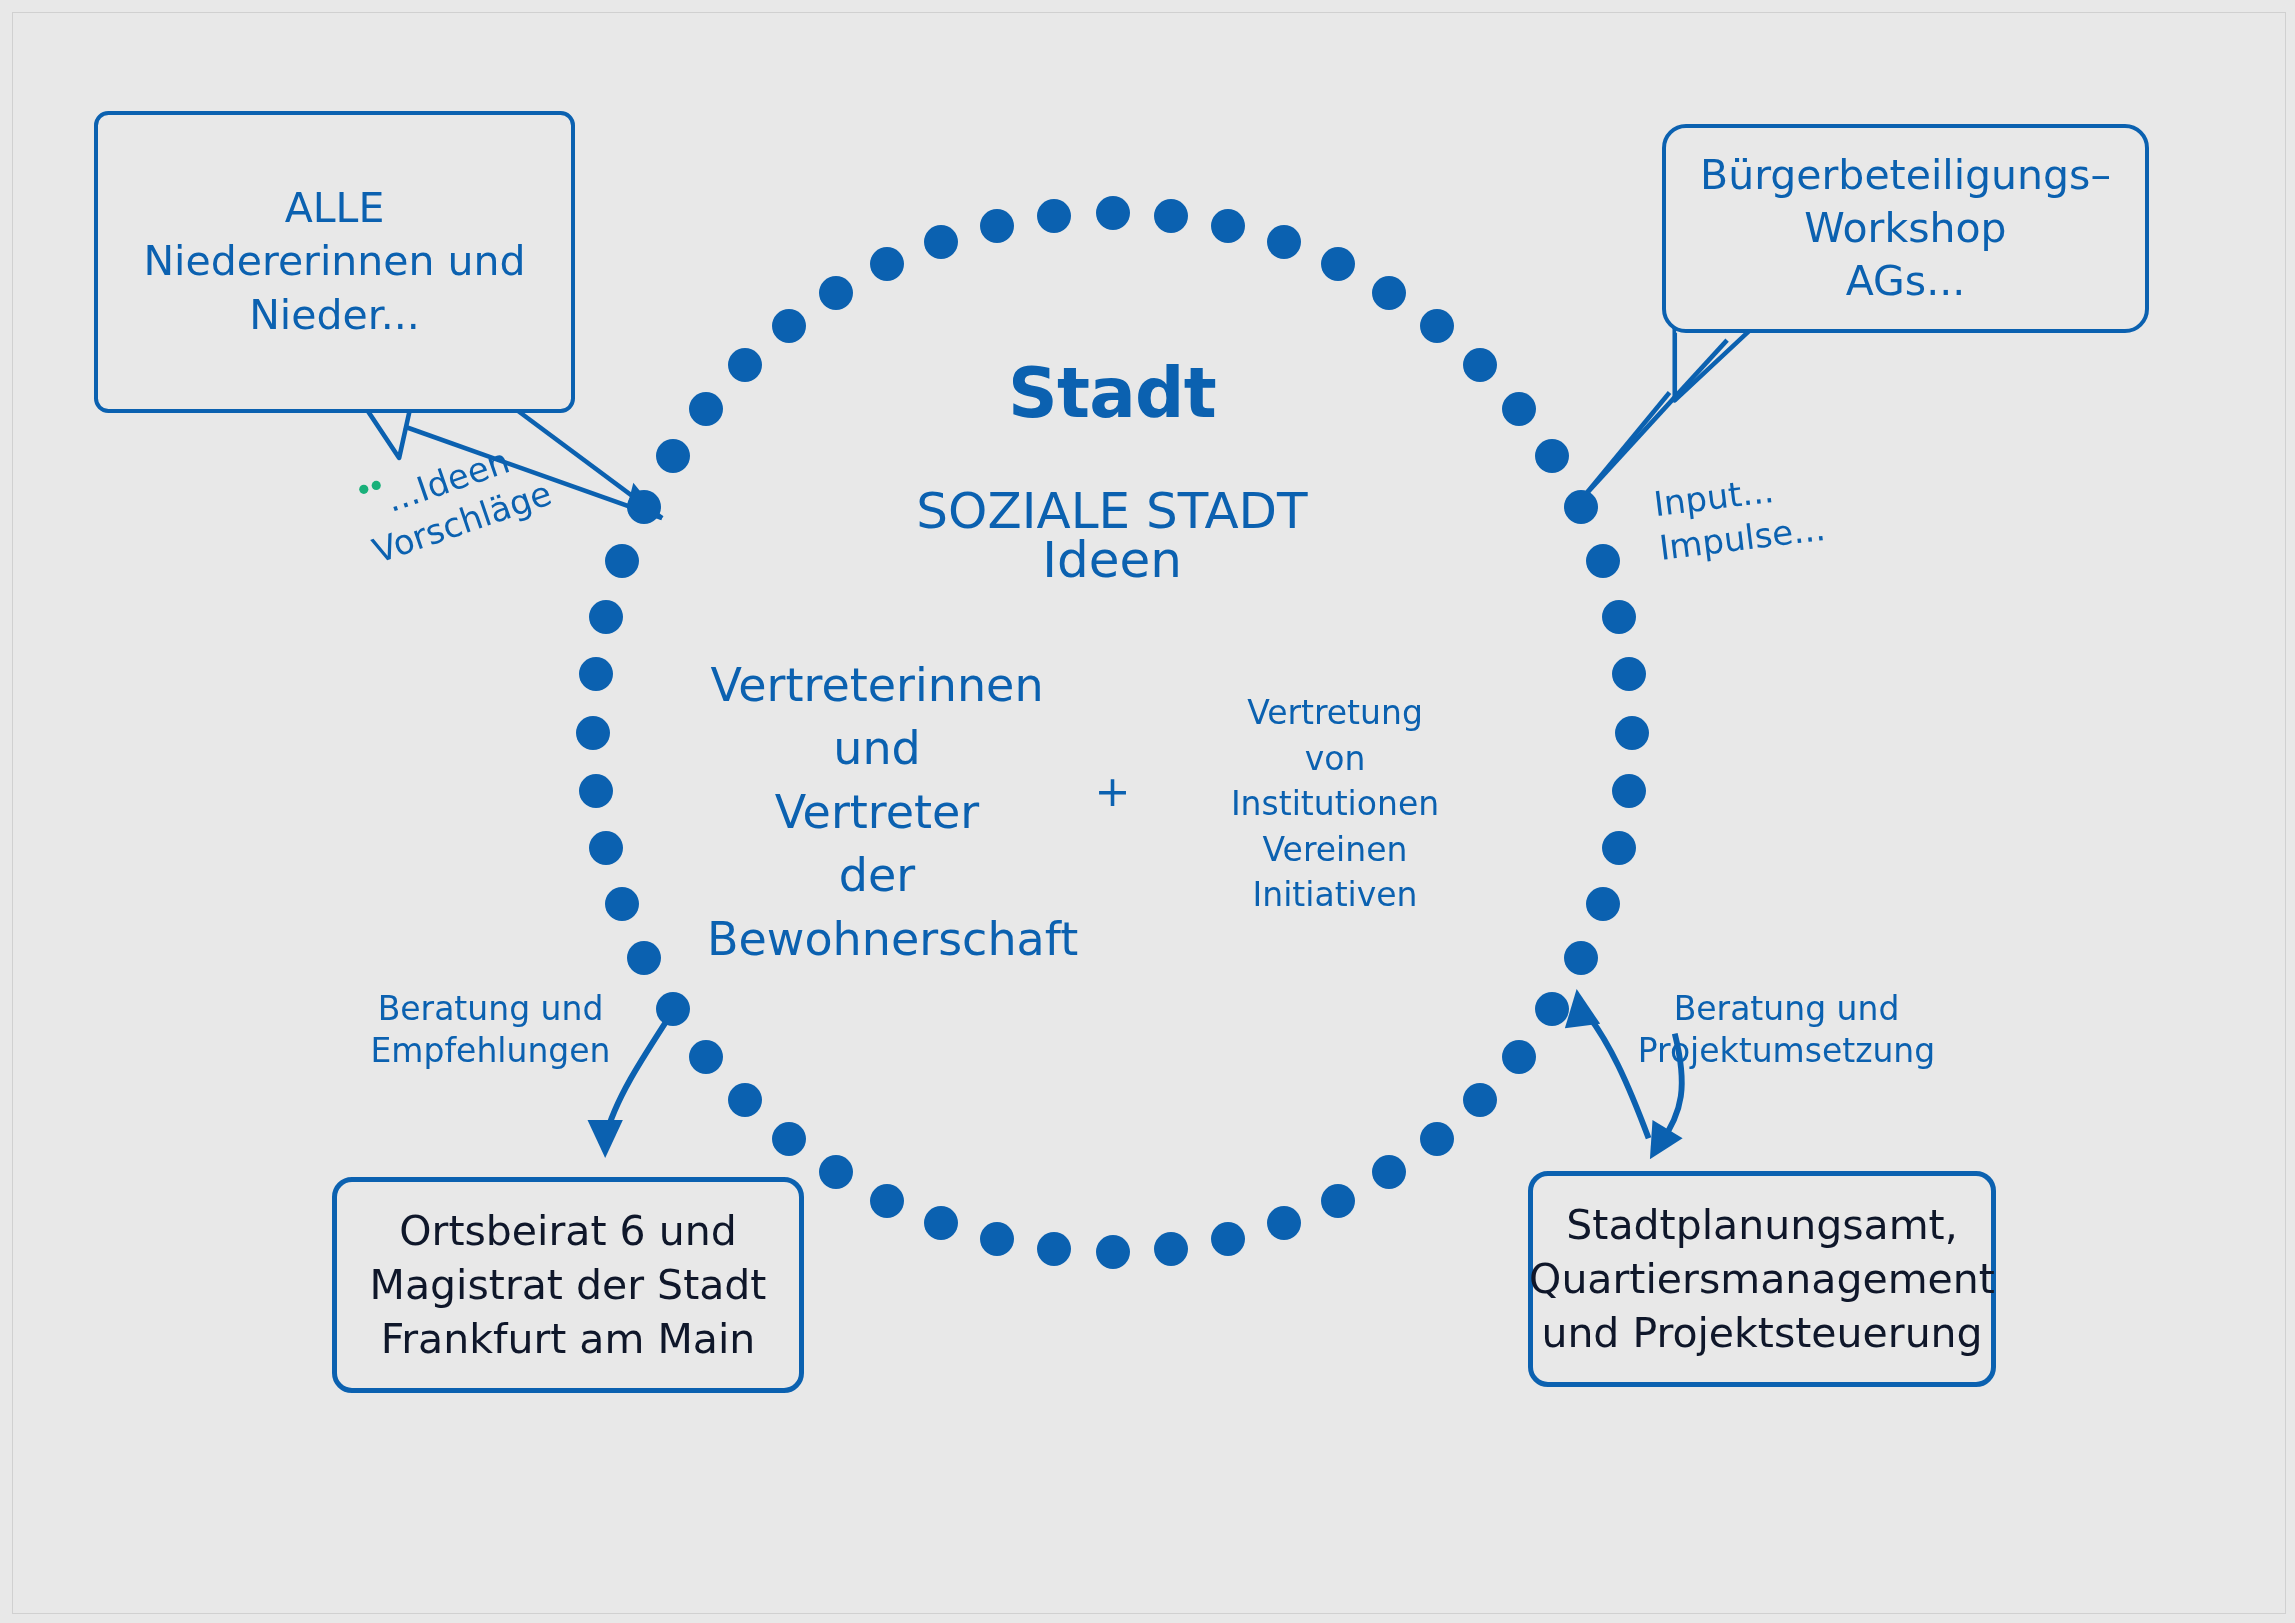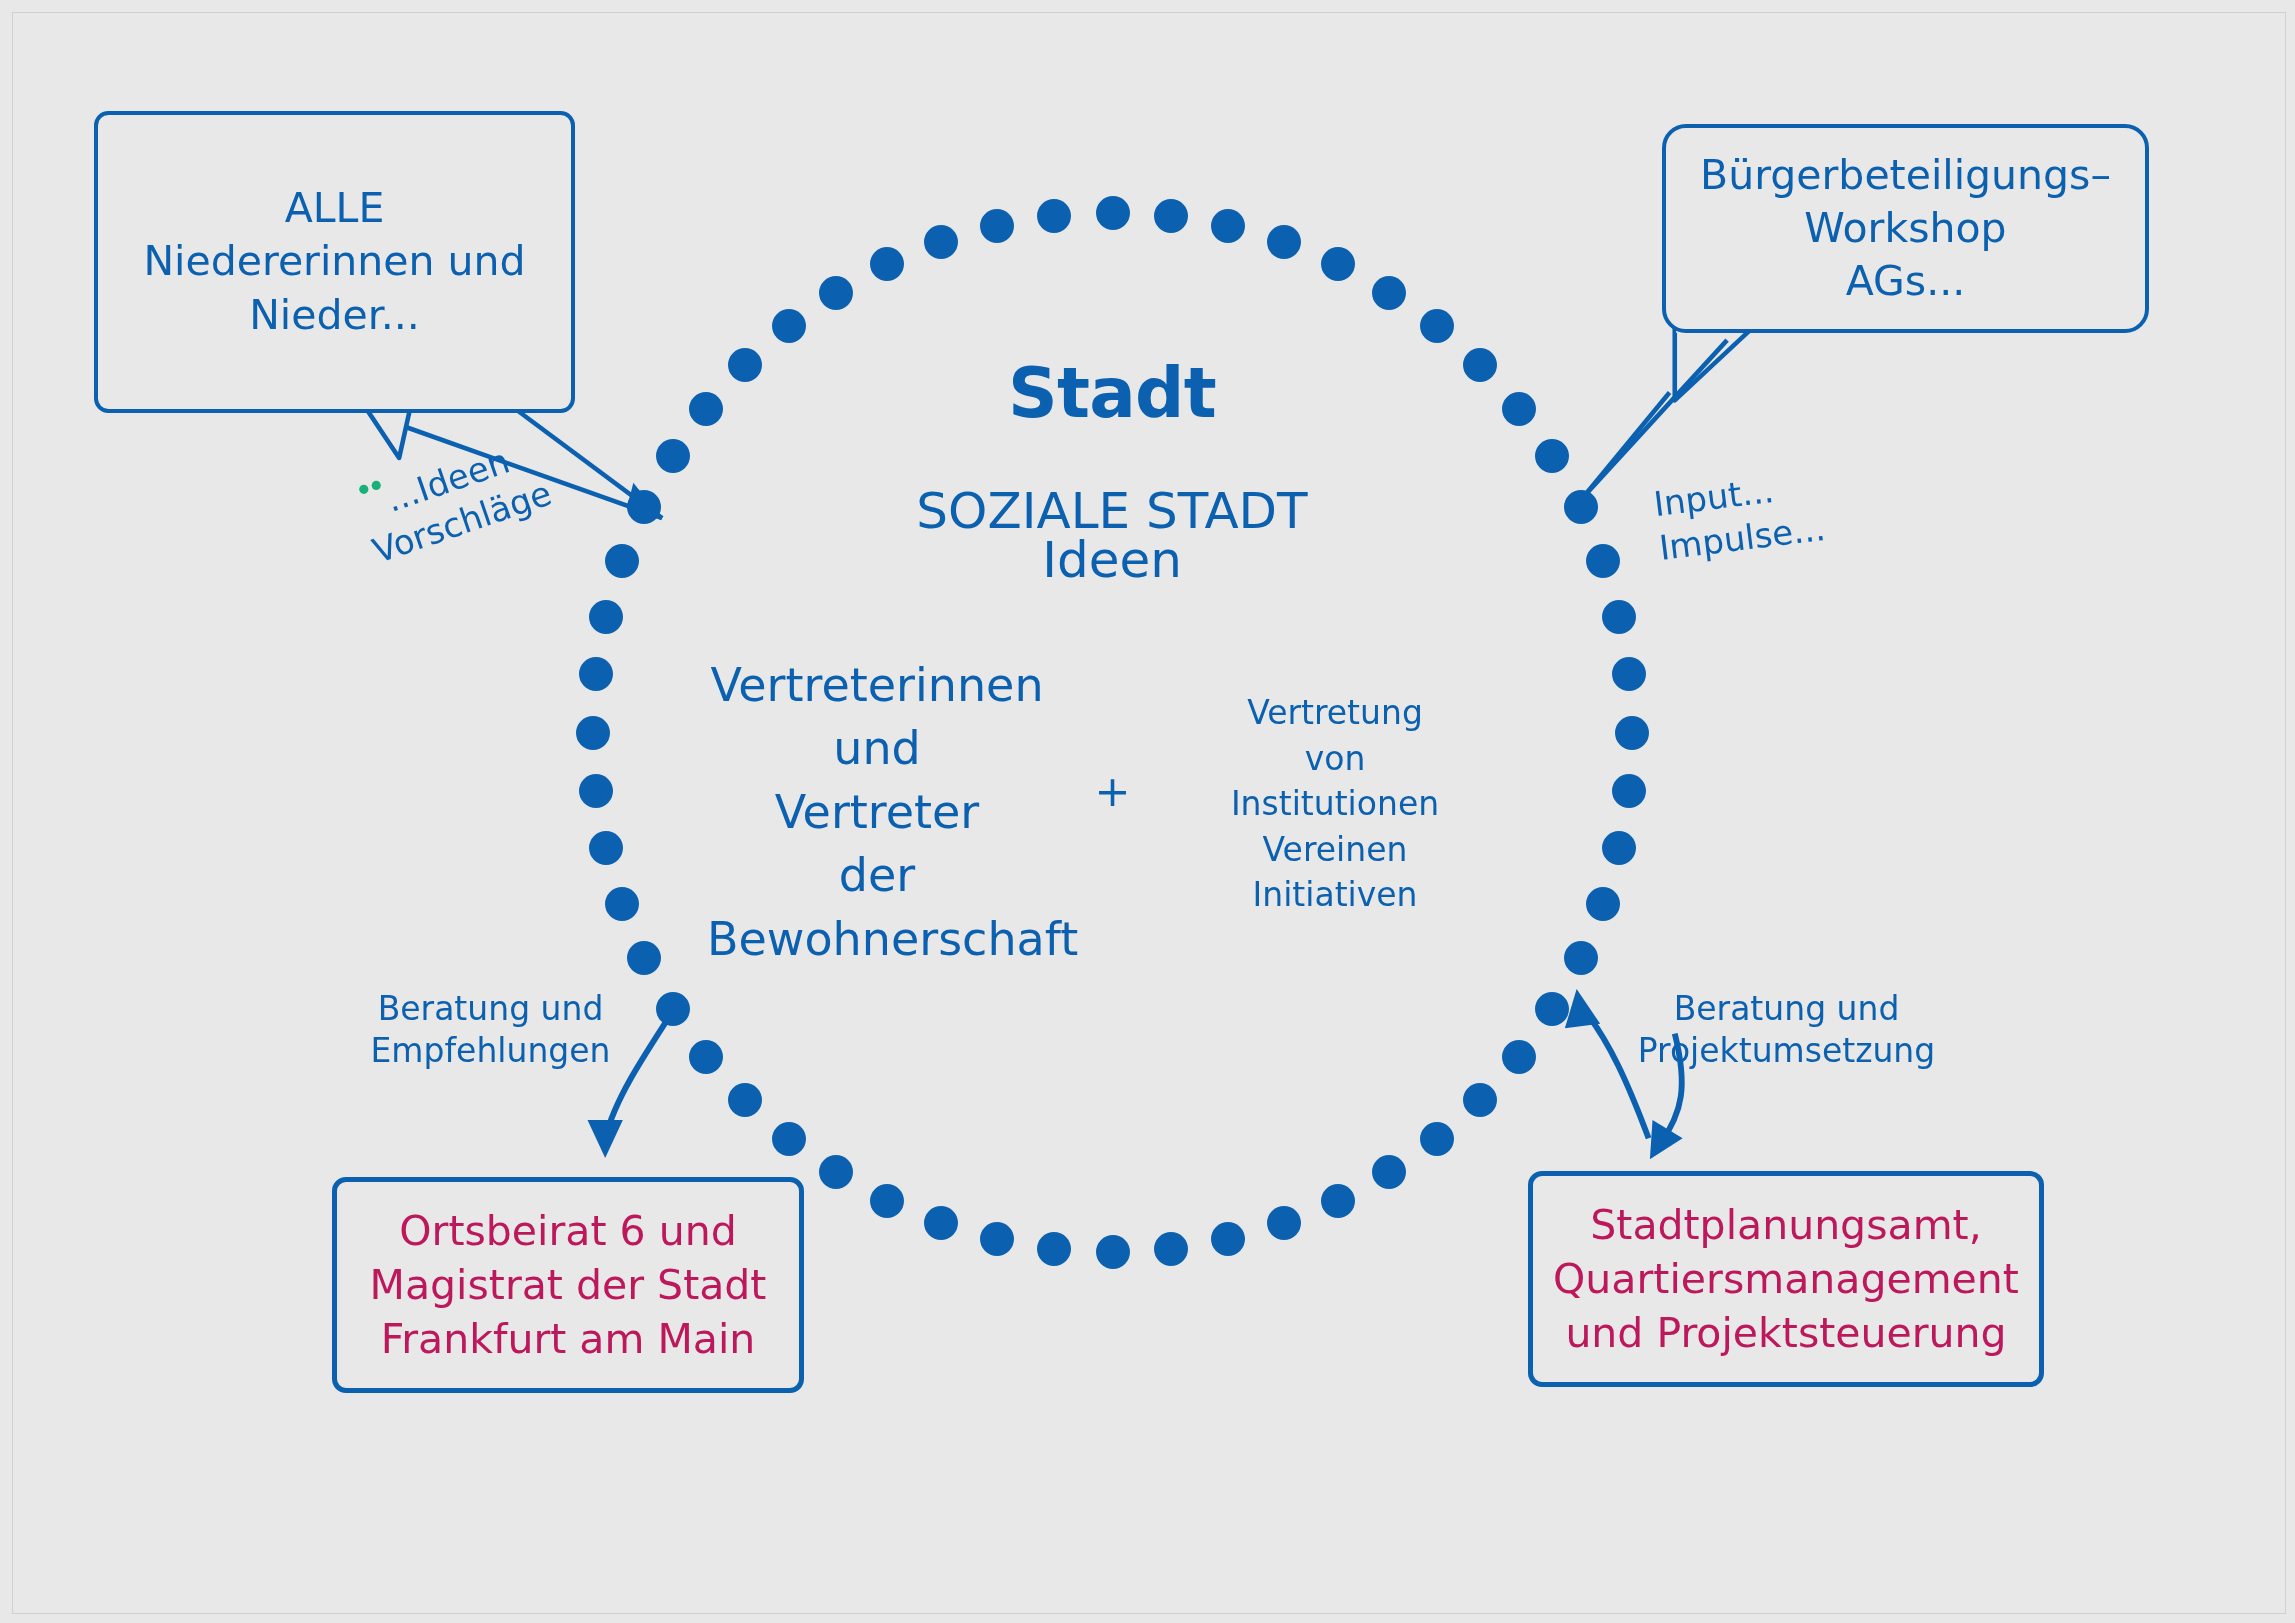--- a/index.html
+++ b/index.html
@@ -133,40 +133,40 @@
     width: 487px;
     height: 209px;
     font-size: 41px;
     border-radius: 24px;
   }
   .box {
     position: absolute;
     box-sizing: border-box;
     border: 5.9px solid #0b61b0;
     background: #e8e8e8;
-    border-radius: 14px;
-    color: #be185d;
+    border-radius: 20px;
+    color: #0f172a;
     text-align: center;
     display: flex;
     align-items: center;
     justify-content: center;
     line-height: 1.32;
     white-space: pre-line;
   }
   #box-ortsbeirat {
     left: 332px;
     top: 1177px;
     width: 472px;
     height: 216px;
     font-size: 41px;
   }
   #box-stadtplanung {
     left: 1528px;
     top: 1171px;
-    width: 516px;
+    width: 468px;
     height: 216px;
     font-size: 41px;
     text-align: center;
   }
 
   
   .anno {
     position: absolute;
     color: #0b61b0;
     text-align: center;

